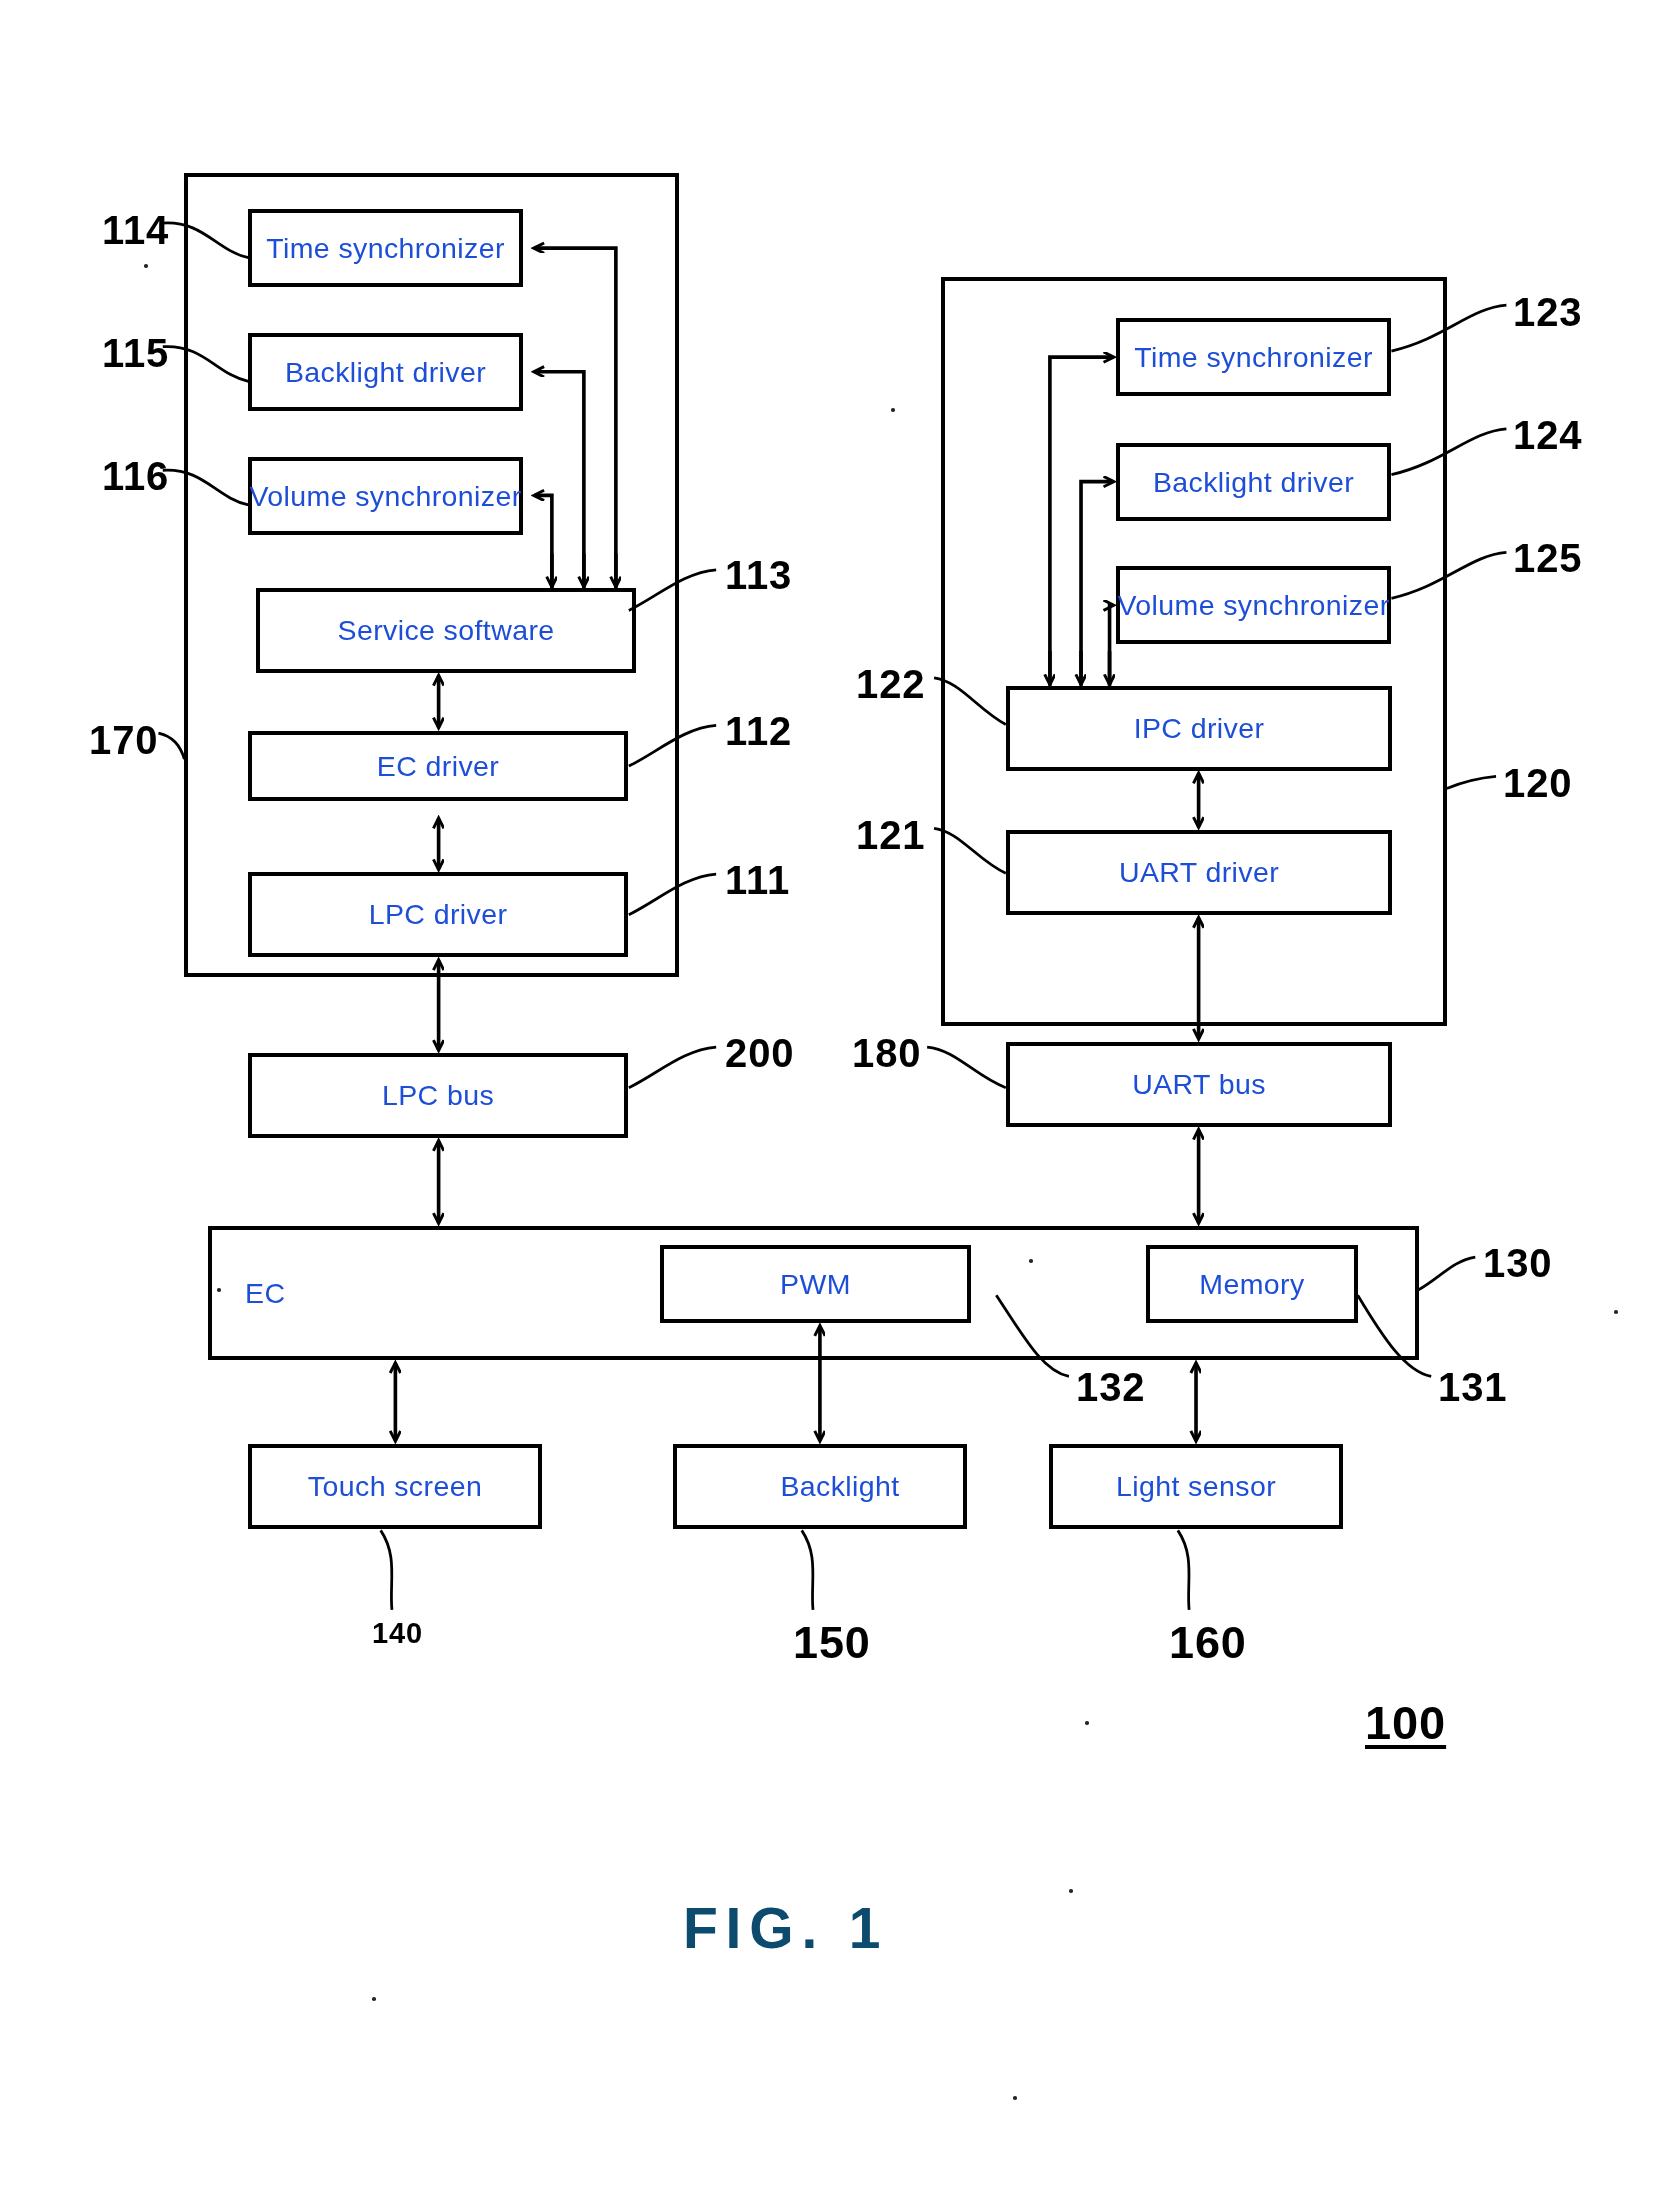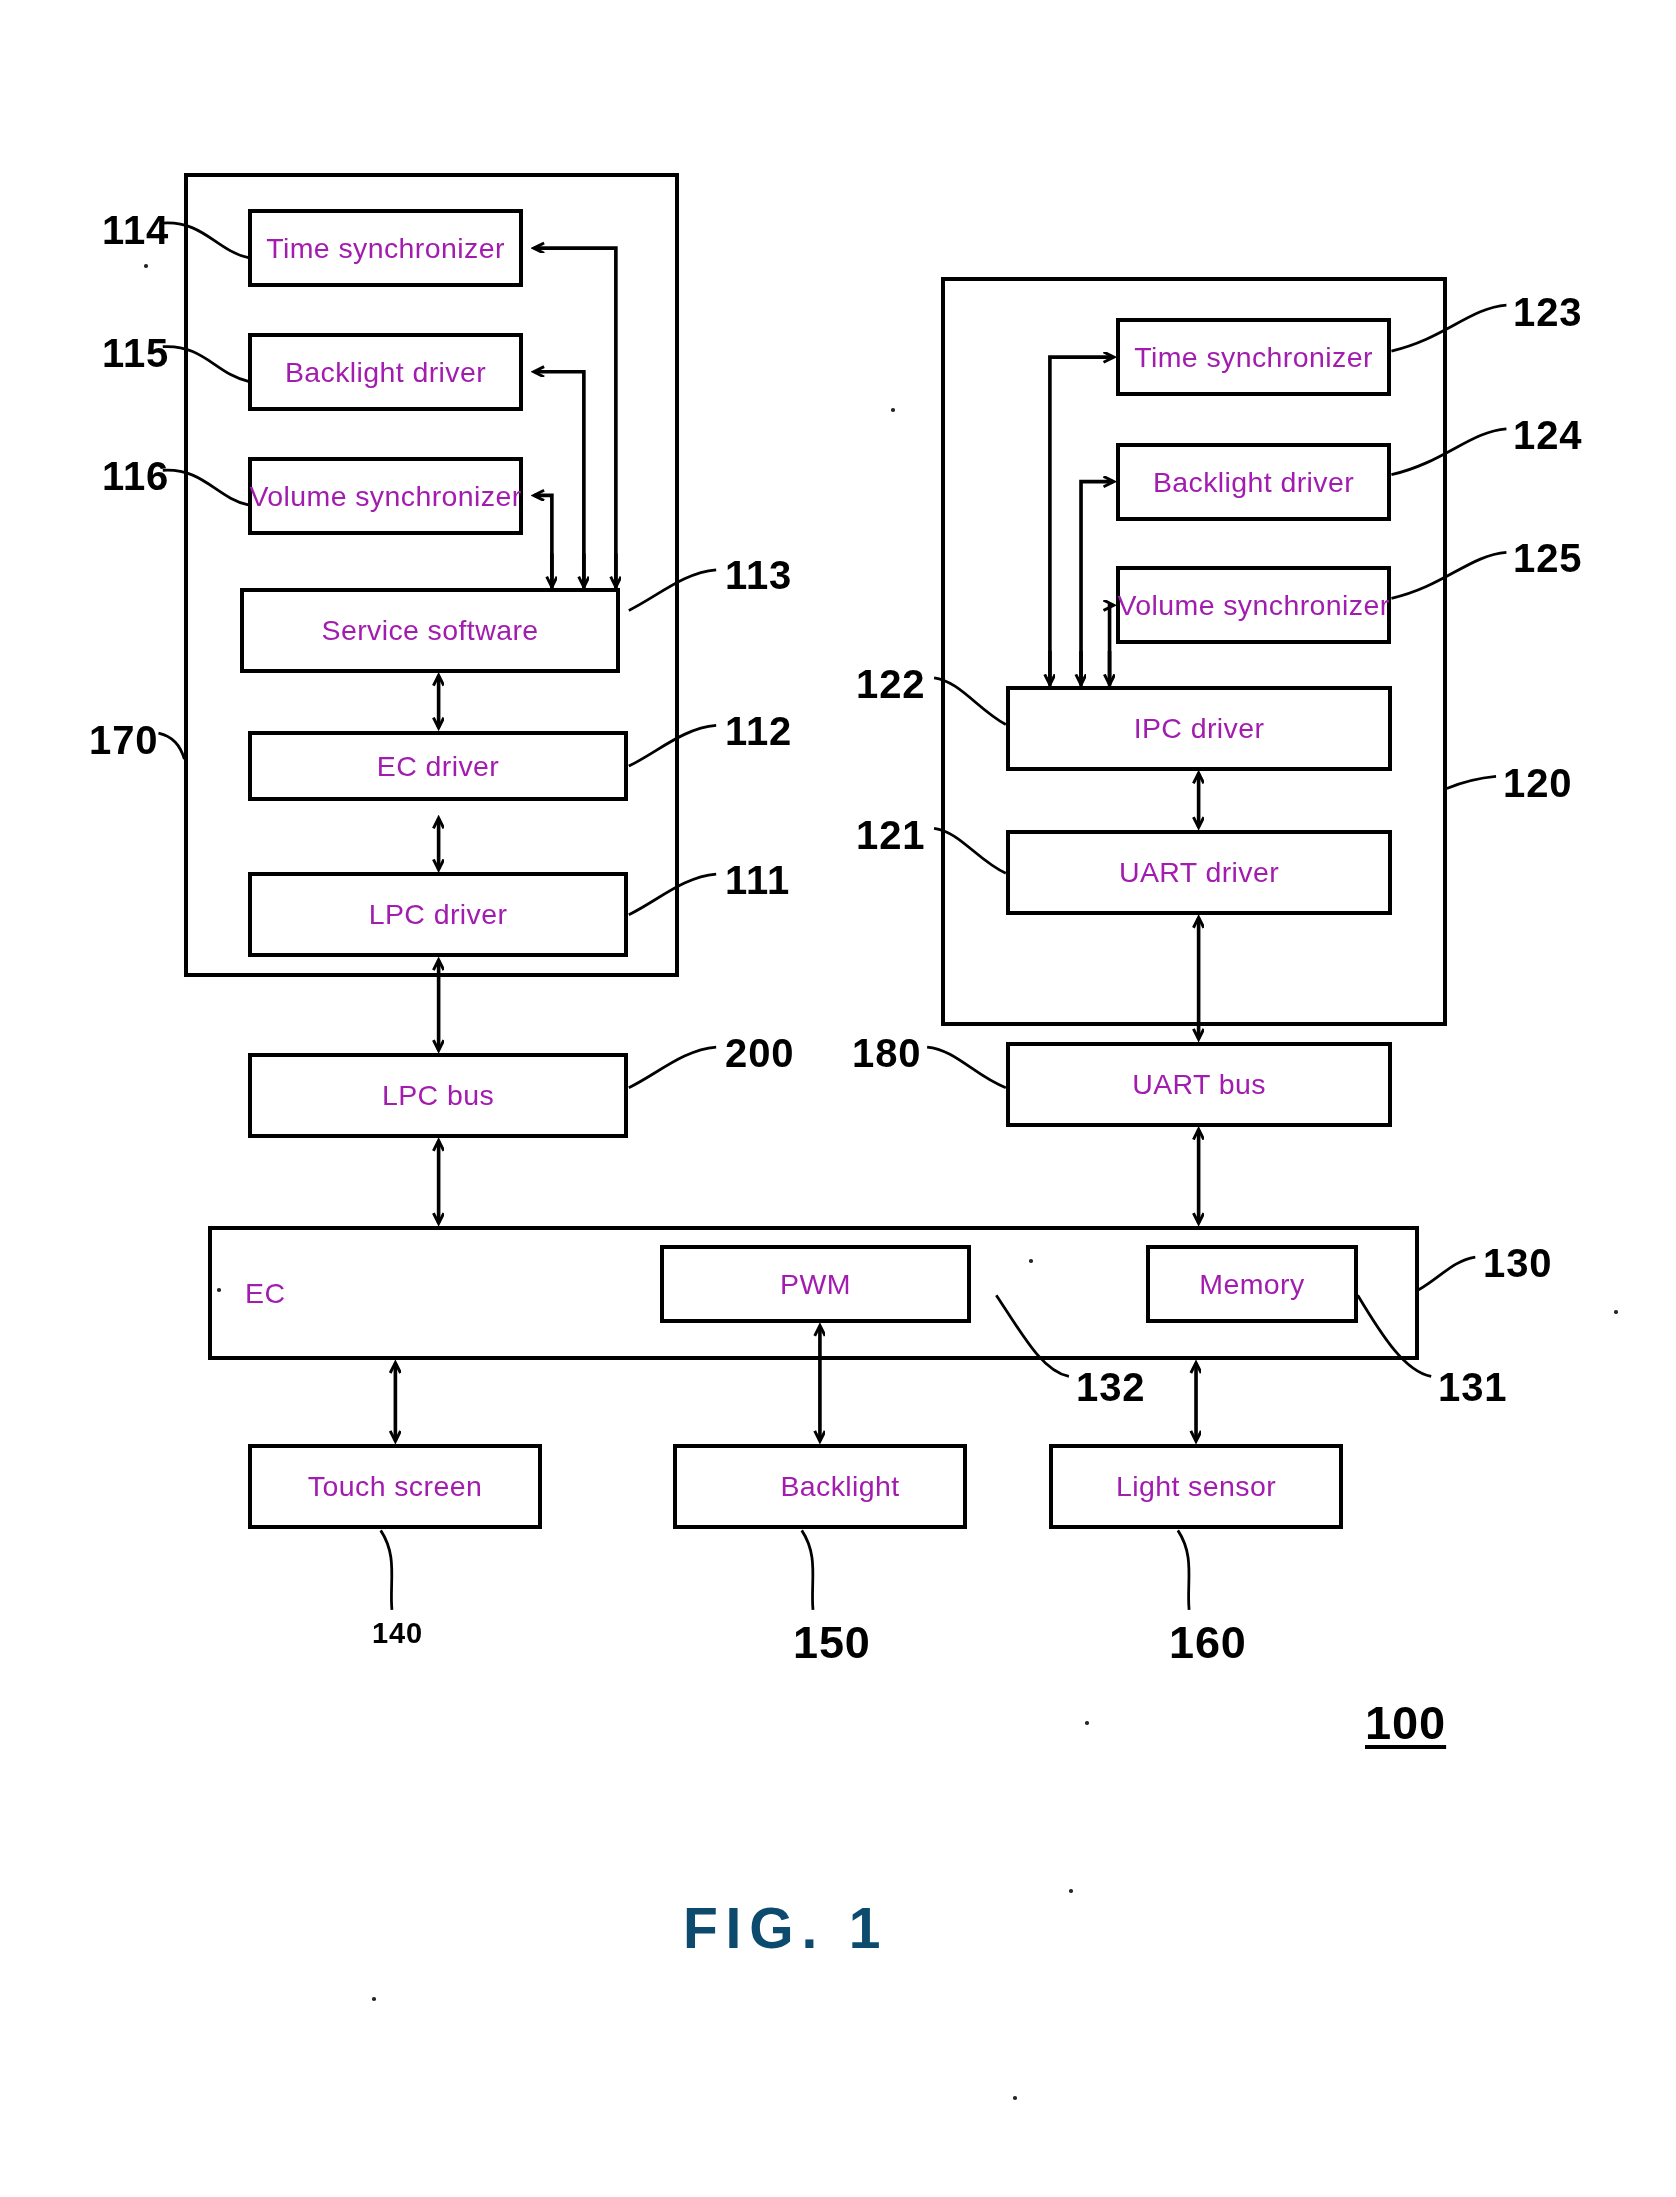--- a/index.html
+++ b/index.html
@@ -20,21 +20,21 @@
     position:absolute;
     border:4.3px solid #000;
     background:#fff;
     box-sizing:border-box;
     display:flex;
     align-items:center;
     justify-content:center;
     font-size:28.5px;
     letter-spacing:0.4px;
     white-space:nowrap;
-    color:#a21caf;
+    color:#1d4ed8;
   }
   .box.left-align{
     justify-content:flex-start;
     padding-left:33px;
   }
   
   .group{
     position:absolute;
     border:4.3px solid #000;
     background:transparent;
@@ -96,21 +96,21 @@
   </div>
 
   <div class="box" style="left:248px; top:333px; width:275px; height:78px;">
     <span>Backlight driver</span>
   </div>
 
   <div class="box" style="left:248px; top:457px; width:275px; height:78px;">
     <span>Volume synchronizer</span>
   </div>
 
-  <div class="box" style="left:240px; top:588px; width:380px; height:85px;">
+  <div class="box" style="left:256px; top:588px; width:380px; height:85px;">
     <span>Service software</span>
   </div>
 
   <div class="box" style="left:248px; top:731px; width:380px; height:70px;">
     <span>EC driver</span>
   </div>
 
   <div class="box" style="left:248px; top:872px; width:380px; height:85px;">
     <span>LPC driver</span>
   </div>

